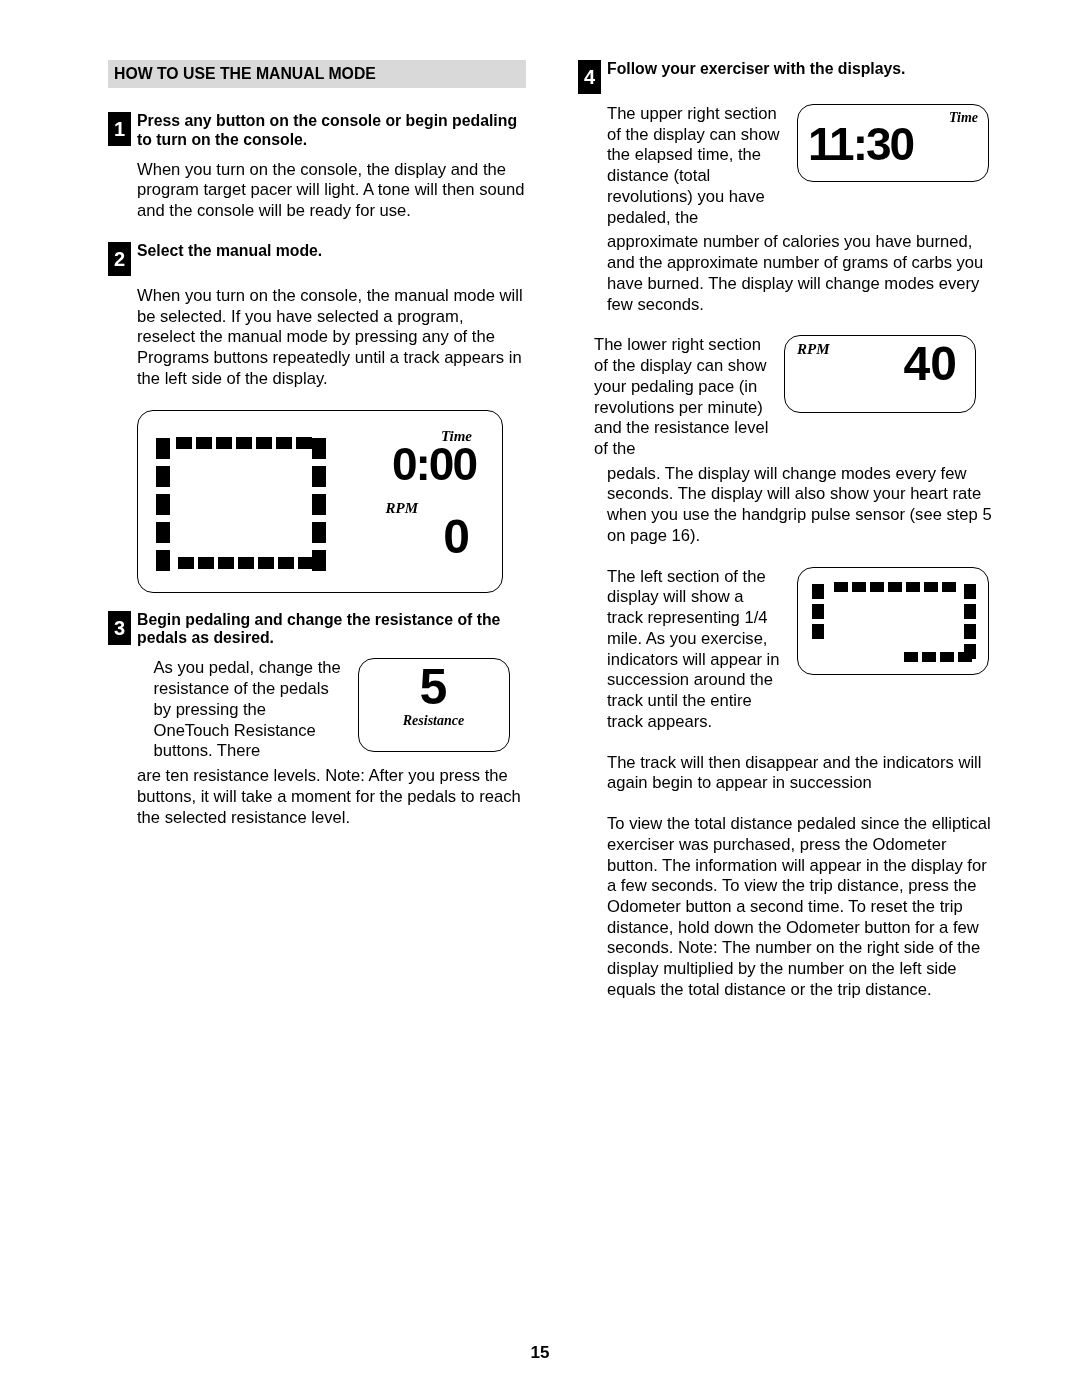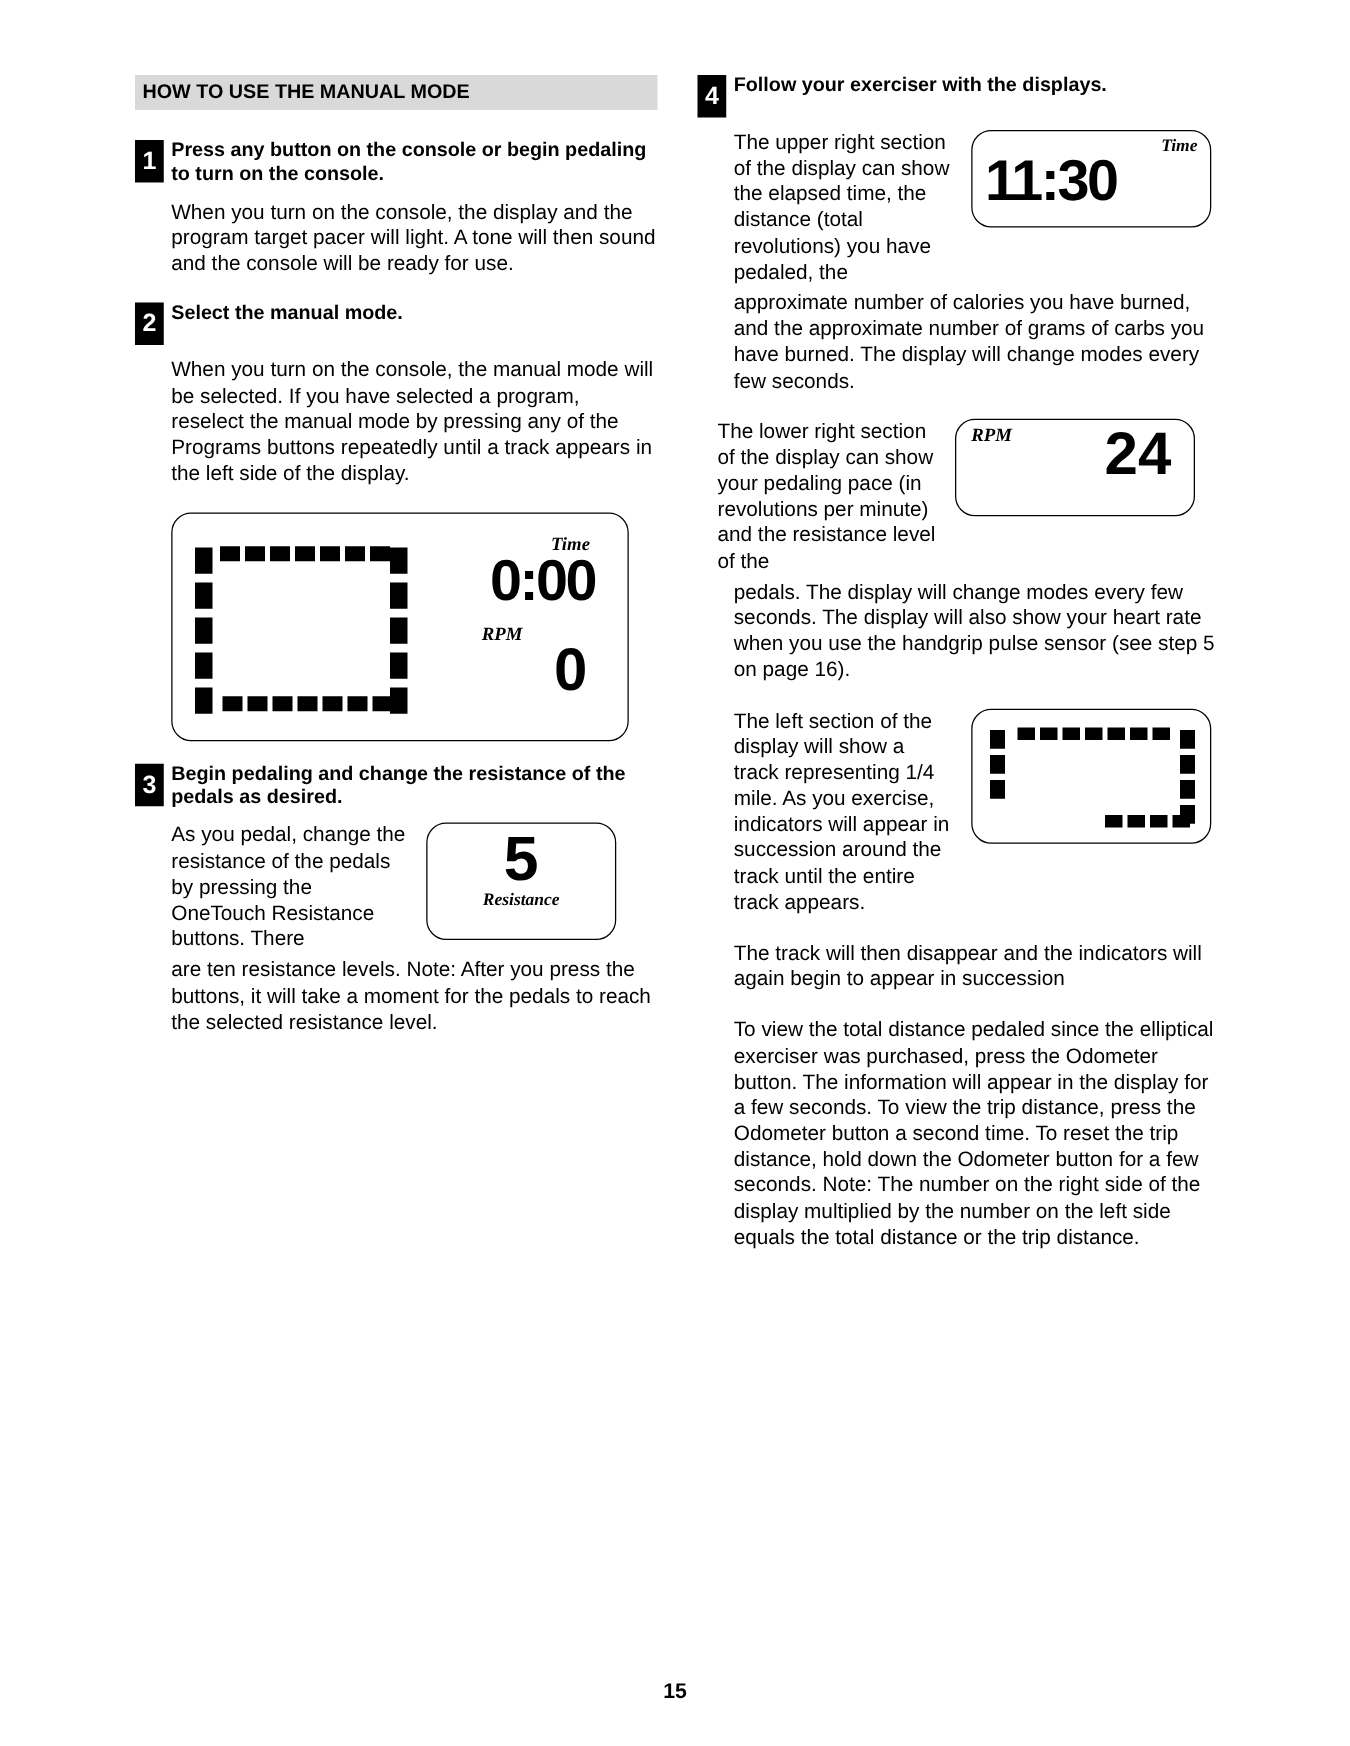--- a/index.html
+++ b/index.html
@@ -10,21 +10,21 @@
   }
   .page {
     width: 1080px;
     height: 1397px;
     position: relative;
     padding: 60px 82px 40px 108px;
     box-sizing: border-box;
   }
   .cols {
     display: flex;
-    gap: 32px;
+    gap: 52px;
   }
   .col {
     width: 418px;
     font-size: 16.6px;
     line-height: 1.25;
   }
   .section-title-box {
     background: #d9d9d9;
     font-weight: bold;
     font-size: 15.8px;
@@ -159,20 +159,21 @@
     font-size: 14px;
     text-align: center;
     margin-top: 2px;
   }
   
   .step3wrap {
     display: flex;
     gap: 14px;
     margin-left: 29px;
     margin-top: 8px;
+    justify-content: center;
   }
   
   .time-box {
     width: 192px;
     height: 78px;
     padding: 4px 10px;
   }
   .time-box .tl {
     text-align: right;
     font-family: "Times New Roman", serif;
@@ -328,21 +329,21 @@
           <div class="tl">Time</div>
           <div class="time-big">11:30</div>
         </div>
       </div>
       <div style="margin-left:29px;margin-top:4px;margin-bottom:20px">approximate number of calories you have burned, and the approximate number of grams of carbs you have burned. The display will change modes every few seconds.</div>
 
       <div class="flowline" style="margin-left:16px">
         <div style="width:176px">The lower right sec­tion of the display can show your pedaling pace (in revolutions per minute) and the resistance level of the</div>
         <div class="imgbox rpm-box">
           <div class="rl">RPM</div>
-          <div class="rv">24</div>
+          <div class="rv">40</div>
         </div>
       </div>
       <div style="margin-left:29px;margin-top:4px;margin-bottom:20px">pedals. The display will change modes every few seconds. The display will also show your heart rate when you use the handgrip pulse sensor (see step 5 on page 16).</div>
 
       <div class="flowline" style="margin-left:29px">
         <div style="width:176px">The left section of the display will show a track representing 1/4 mile. As you exercise, indicators will appear in succession around the track until the entire track appears.</div>
         <div class="imgbox track-mini">
           <div class="tmini-inner">
             <div style="display:flex;gap:4px;position:absolute;top:0;left:22px">
               <div class="dash" style="width:14px;height:10px"></div>

